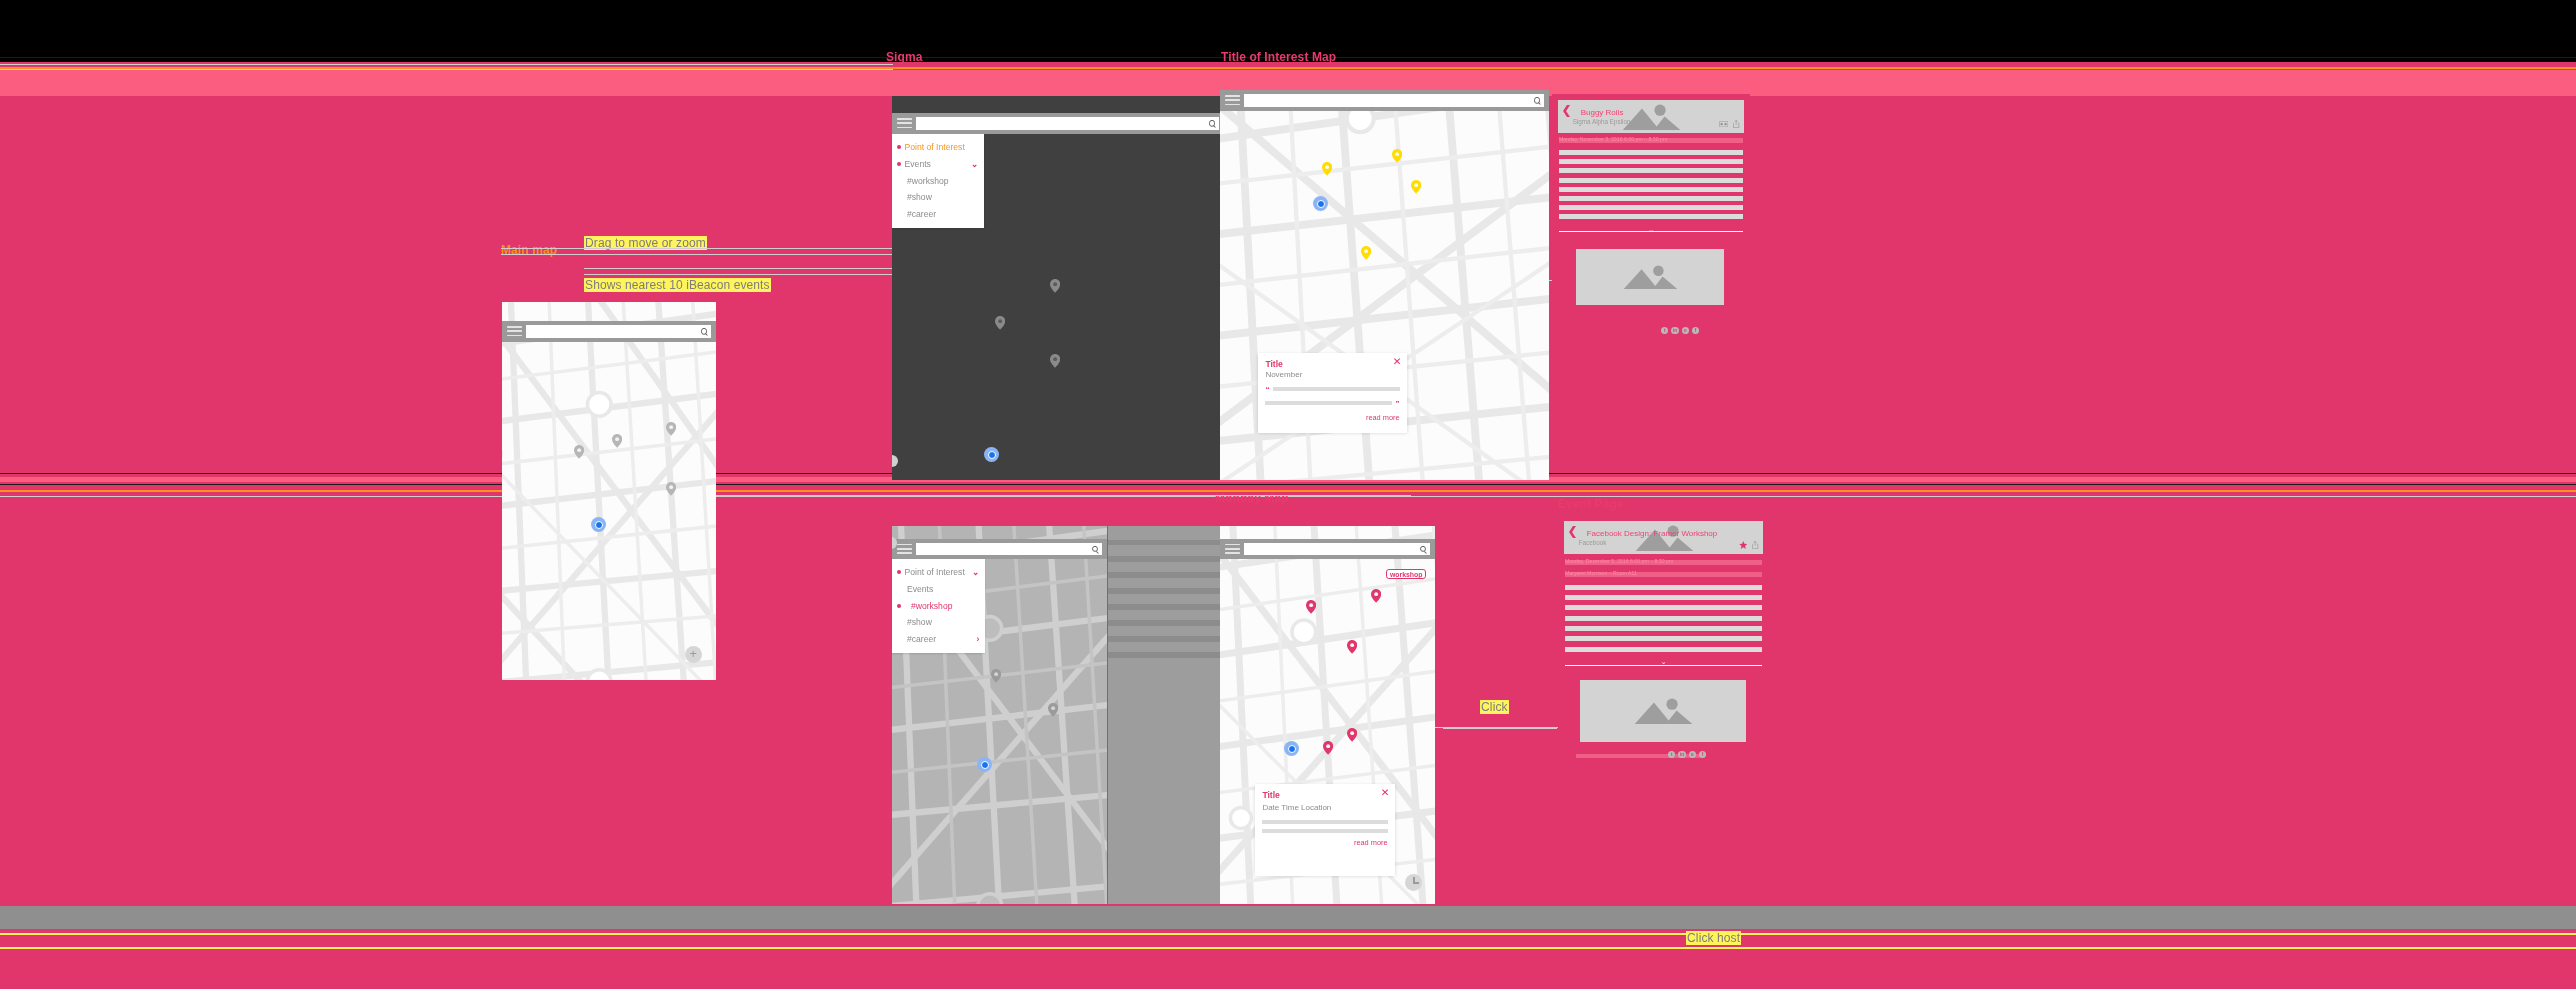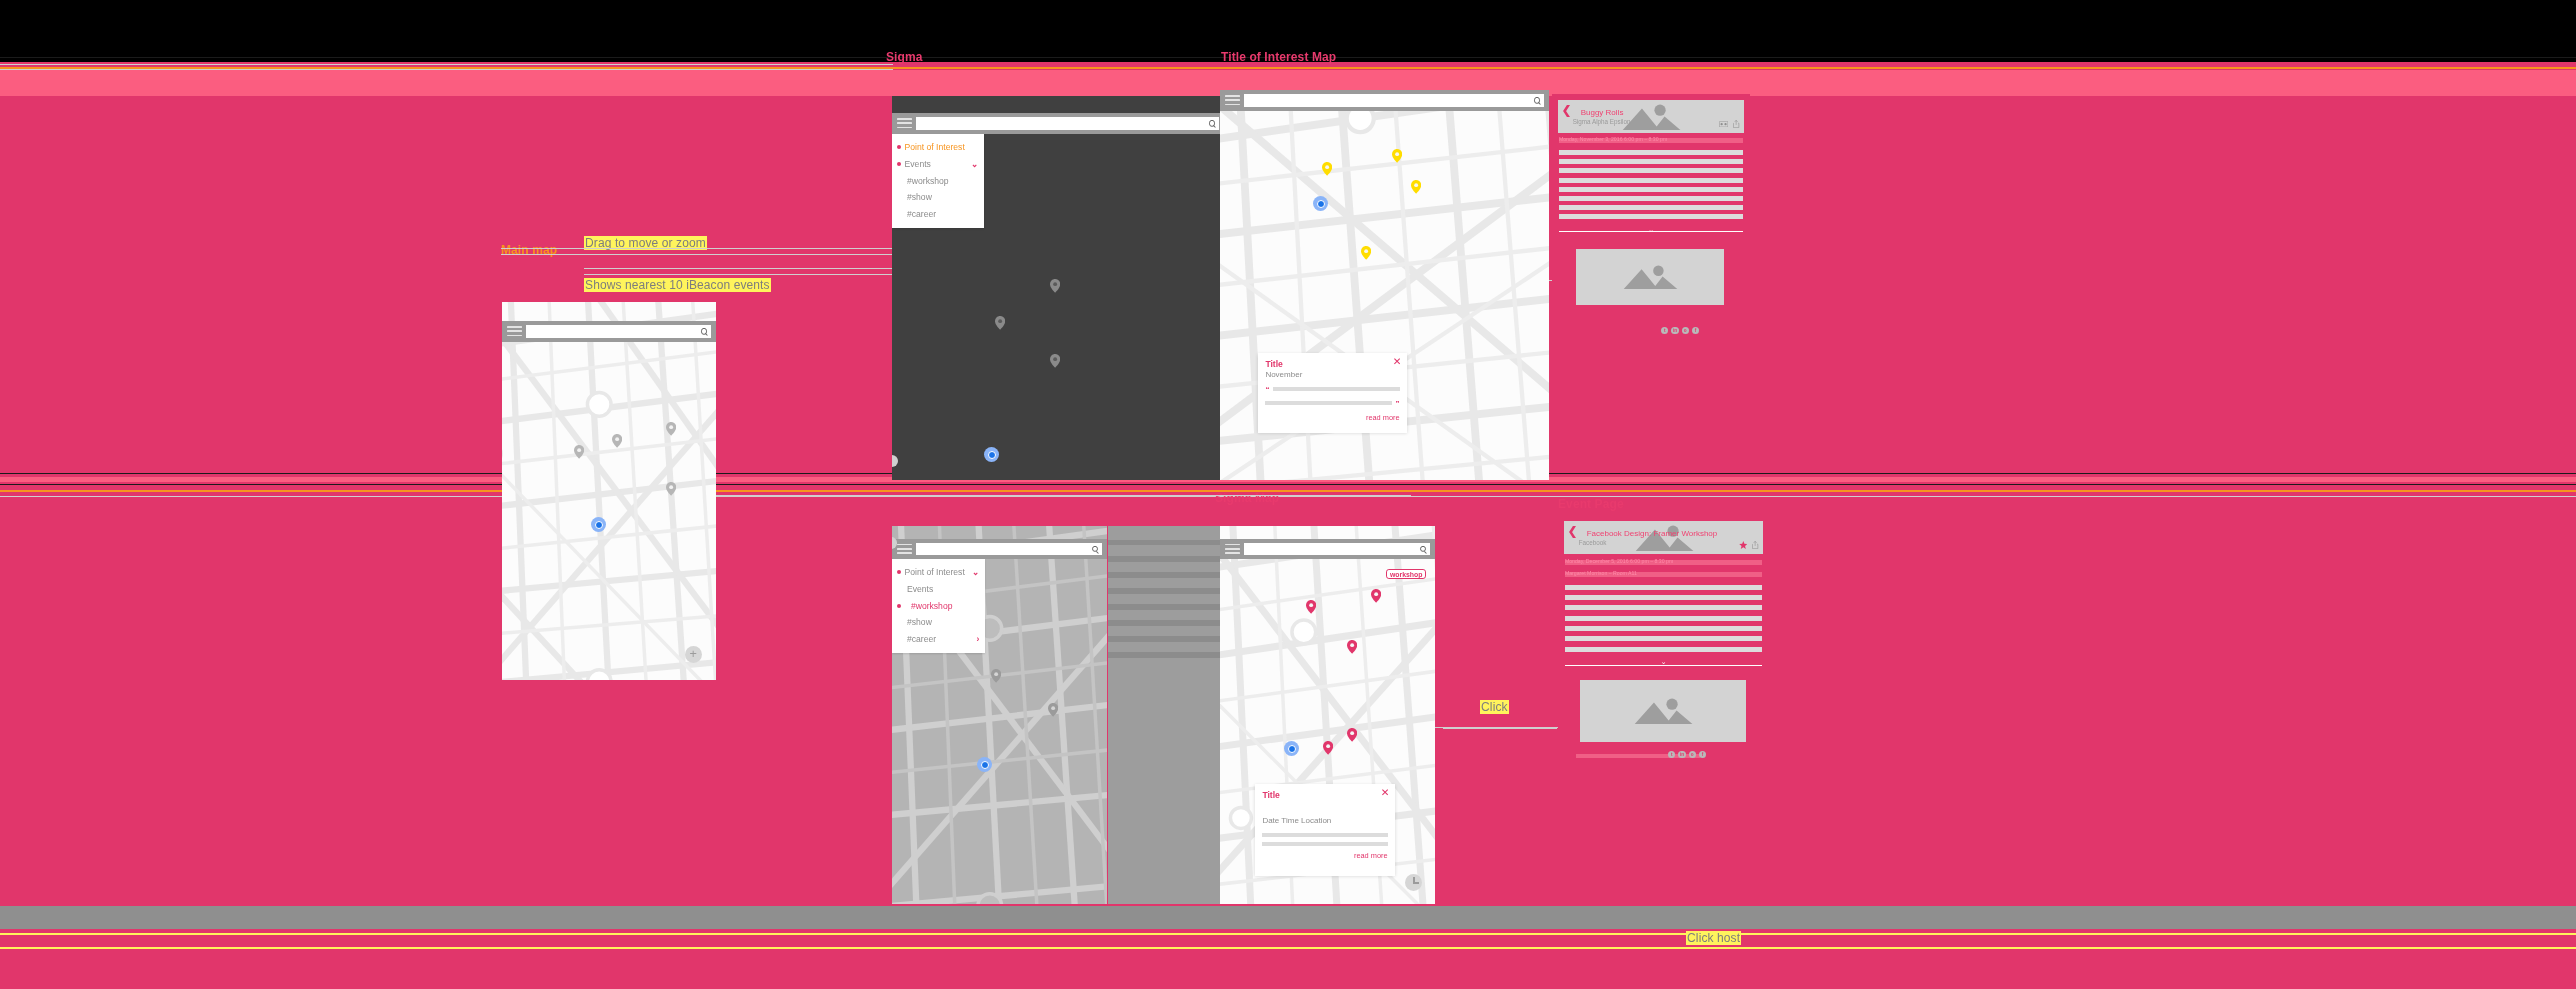--- a/index.html
+++ b/index.html
@@ -123,21 +123,21 @@
   <div class="anno pinklbl" style="left:1221px;top:50px">Title of Interest Map</div>
 
   <div class="anno orangelbl" style="left:501px;top:243px">Main map</div>
   <div class="anno yellowhl" style="left:584px;top:236px">Drag to move or zoom</div>
   <div class="anno yellowhl" style="left:584px;top:278px">Shows nearest 10 iBeacon events</div>
   <div class="rule" style="left:501px;top:248px;width:962px"></div>
   <div class="rule" style="left:501px;top:254px;width:962px"></div>
   <div class="rule" style="left:584px;top:268px;width:876px"></div>
   <div class="rule" style="left:584px;top:274px;width:876px"></div>
 
-  <div class="anno pinklbl" style="left:1215px;top:491px">Sigma Map</div>
+  <div class="anno pinklbl" style="left:1215px;top:491px">Monday Map</div>
   <div class="anno pinklbl" style="left:1558px;top:497px">Event Page</div>
 
   <div class="anno yellowhl" style="left:1475px;top:274px">Click</div>
   <div class="anno yellowhl" style="left:1480px;top:700px">Click</div>
   <div class="anno yellowhl" style="left:1686px;top:931px">Click host</div>
 
   <div class="rule" style="left:713px;top:495px;width:698px"></div>
   <div class="rule" style="left:1405px;top:280px;width:160px"></div>
   <div class="rule" style="left:1434px;top:727px;width:143px"></div>
   <div class="rule" style="left:1111px;top:303px;width:109px;height:2.3px;background:#e1366b"></div>
@@ -585,21 +585,21 @@
       <div class="searchbox">
           <div class="mag"></div>
         </div>
     </div>
 
     <div class="tagchip" style="left:166px;top:43px">workshop</div>
 
     <div class="popup" style="left:35px;top:258px;width:140px;height:92px">
       <div class="x">✕</div>
       <div class="ttl">Title</div>
-      <div class="loc" style="margin-top:16px">Date  Time  Location</div>
+      <div class="loc" style="margin-top:3px">Date  Time  Location</div>
       <div class="bar" style="margin-top:7.4px"></div>
       <div class="bar" style="margin-top:5.2px"></div>
       <div class="rm">read more</div>
     </div>
   </div>
 
   <div class="epage" style="left:1558px;top:515px;width:211px;height:378px">
     <div class="ephero">
       <div class="back">❮</div>
       <svg class="mtn" width="72" height="26" viewBox="0 0 120 46">

